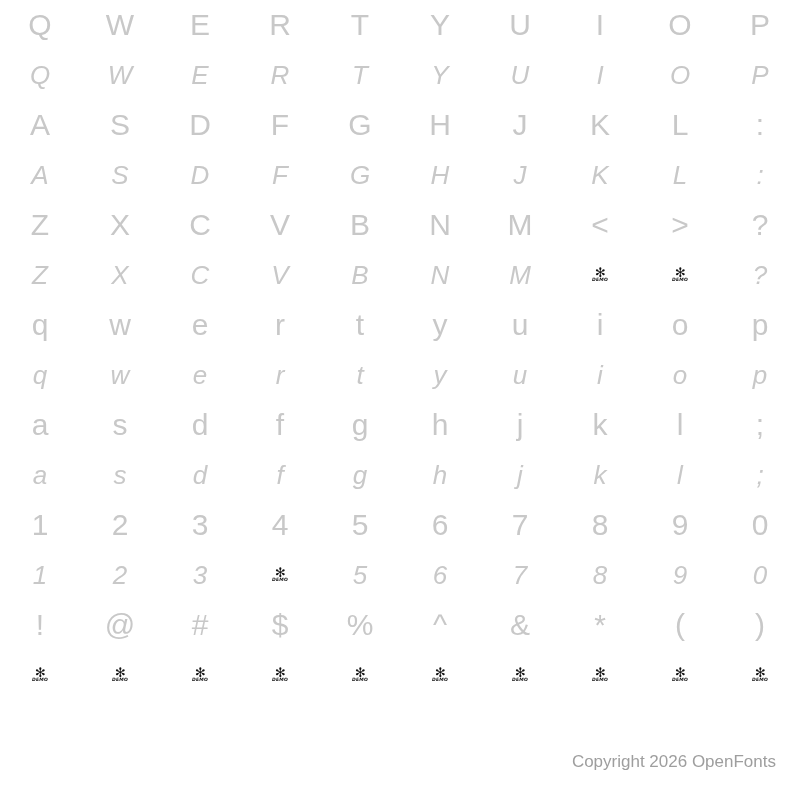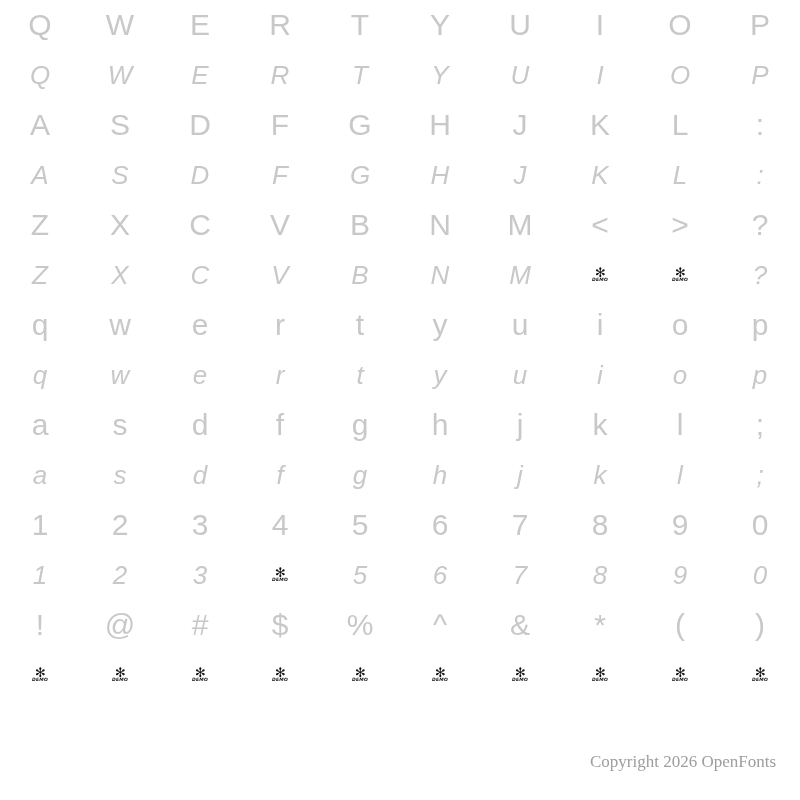--- a/index.html
+++ b/index.html
@@ -71,21 +71,21 @@
     color: #111;
     font-family: "DejaVu Sans", sans-serif;
     line-height: 6px;
   }
   #copyright {
     position: absolute;
     right: 24px;
     bottom: 28px;
     font-size: 17px;
     color: #9e9e9e;
-    font-family: Liberation Serif, serif;
+    font-family: Liberation Sans, sans-serif;
     white-space: nowrap;
   }
 </style>
 </head>
 <body>
 
 <div id="page">
   <div class="grid" id="glyph-grid">
       <div class="cell upright">Q</div>
       <div class="cell upright">W</div>

